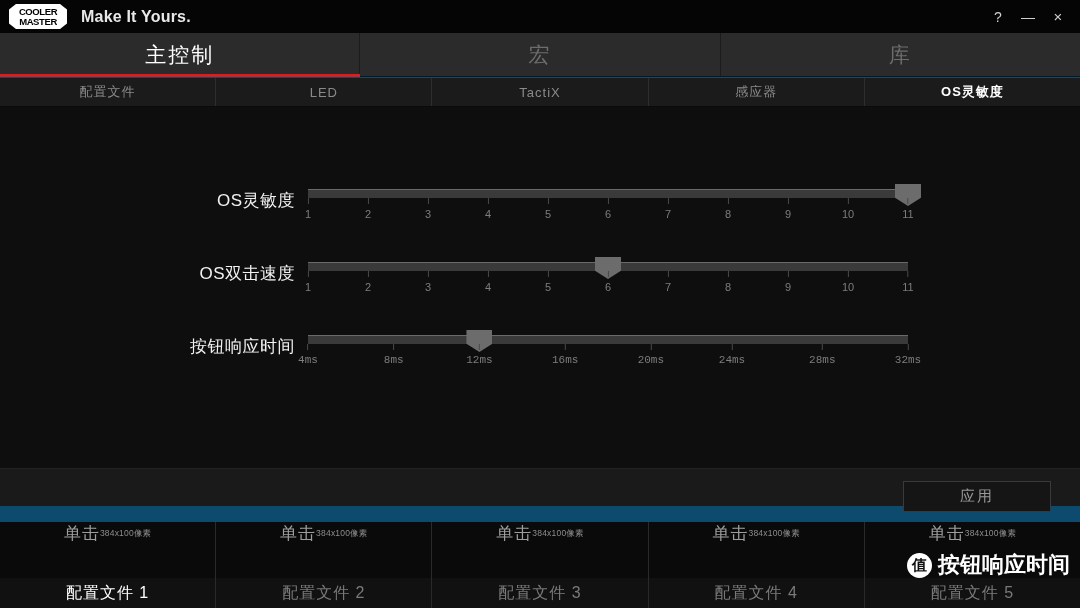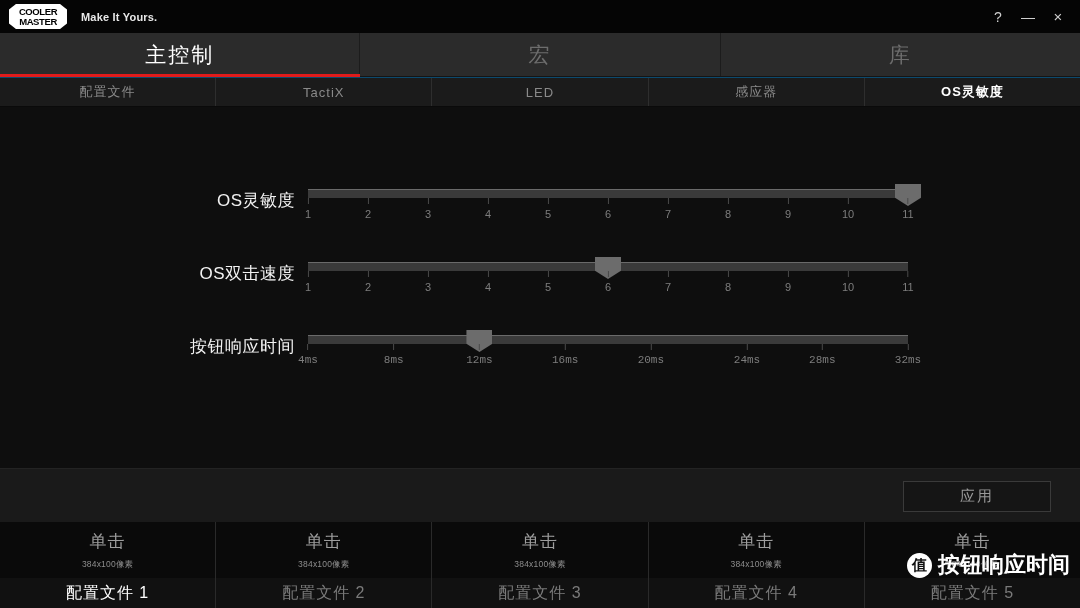--- a/index.html
+++ b/index.html
@@ -19,21 +19,21 @@
   }
   .cm-logo {
     margin-left: 9px; width: 58px; height: 25px;
     display: flex; flex-direction: column; align-items: center; justify-content: center;
     background: #fff; color: #000;
     clip-path: polygon(12% 0, 88% 0, 100% 22%, 100% 78%, 88% 100%, 12% 100%, 0 78%, 0 22%);
     line-height: 1.0;
   }
   .cm-logo span { font-size: 9.5px; font-weight: bold; letter-spacing: -0.4px; font-family: "Liberation Sans", sans-serif; }
   .tagline {
-    margin-left: 14px; color: #e8e8e8; font-size: 11px; font-weight: bold;
+    margin-left: 14px; color: #e8e8e8; font-size: 16px; font-weight: bold;
     letter-spacing: 0.2px;
   }
   .winbtns { margin-left: auto; display: flex; align-items: center; height: 33px; }
   .winbtn {
     width: 30px; height: 33px; display: flex; align-items: center; justify-content: center;
     color: #cfcfcf; font-size: 14px; line-height: 1;
   }
   .winbtn.close { font-size: 15px; margin-right: 7px; }
 
   
@@ -98,21 +98,21 @@
   .tick i {
     display: block; width: 1px; height: 6px; background: #4a4a4a; margin: 0 auto 4px auto;
   }
   .tick b {
     display: block; font-weight: normal; color: #7d7d7d; font-size: 11px;
     white-space: nowrap;
   }
 
   
   .applybar {
-    position: absolute; top: 468px; left: 0; width: 1080px; height: 54px;
+    position: absolute; top: 468px; left: 0; width: 1080px; height: 38px;
     background: #1a1a1a; border-top: 1px solid #232323;
   }
   .apply-btn {
     position: absolute; right: 29px; top: 12px; width: 148px; height: 31px;
     border: 1px solid #3a3a3a; background: #151515;
     display: flex; align-items: center; justify-content: center;
     color: #9a9a9a; font-size: 15px; letter-spacing: 2px;
   }
 
   
@@ -120,21 +120,21 @@
     position: absolute; top: 522px; left: 0; width: 1080px; height: 86px;
     display: flex;
   }
   .profile {
     flex: 1 1 0; position: relative; border-right: 1px solid #2a2a2a;
     display: flex; flex-direction: column;
   }
   .profile:last-child { border-right: none; }
   .profile-thumb {
     height: 56px; background: #0a0a0a;
-    display: flex; flex-direction: column; align-items: center; justify-content: center;
+    display: flex; flex-direction: row; align-items: flex-start; justify-content: center;
   }
   .profile-thumb .pt-title { color: #9e9e9e; font-size: 17px; letter-spacing: 1px; }
   .profile-thumb .pt-sub { color: #8d8d8d; font-size: 8.5px; margin-top: 6px; letter-spacing: 0.2px; }
   .profile-name {
     height: 30px; background: #111111;
     display: flex; align-items: center; justify-content: center;
     color: #7a7a7a; font-size: 16px; letter-spacing: 1px;
   }
   .profile.active .profile-name { color: #ffffff; }
   .profile.active .profile-thumb { background: #0a0a0a; }
@@ -173,22 +173,22 @@
   <div class="maintabs">
     <div class="maintab active">主控制</div>
     <div class="maintab">宏</div>
     <div class="maintab">库</div>
   </div>
   <div class="maintab-underline-rest"></div>
   <div class="redbar"></div>
 
   <div class="subtabs">
     <div class="subtab">配置文件</div>
+    <div class="subtab">LED</div>
     <div class="subtab">TactiX</div>
-    <div class="subtab">LED</div>
     <div class="subtab">感应器</div>
     <div class="subtab active">OS灵敏度</div>
   </div>
 
   <div class="content">
 
     <div class="slider-row" style="top:82px;">
       <div class="slider-label">OS灵敏度</div>
       <div class="track-wrap">
         <div class="track">
@@ -318,21 +318,21 @@
               <b>12ms</b>
             </div>
             <div class="tick" style="left: 257.143px;">
               <i></i>
               <b>16ms</b>
             </div>
             <div class="tick" style="left: 342.857px;">
               <i></i>
               <b>20ms</b>
             </div>
-            <div class="tick" style="left: 439px;">
+            <div class="tick" style="left: 424px;">
               <i></i>
               <b>24ms</b>
             </div>
             <div class="tick" style="left: 514.286px;">
               <i></i>
               <b>28ms</b>
             </div>
             <div class="tick" style="left: 600px;">
               <i></i>
               <b>32ms</b>

